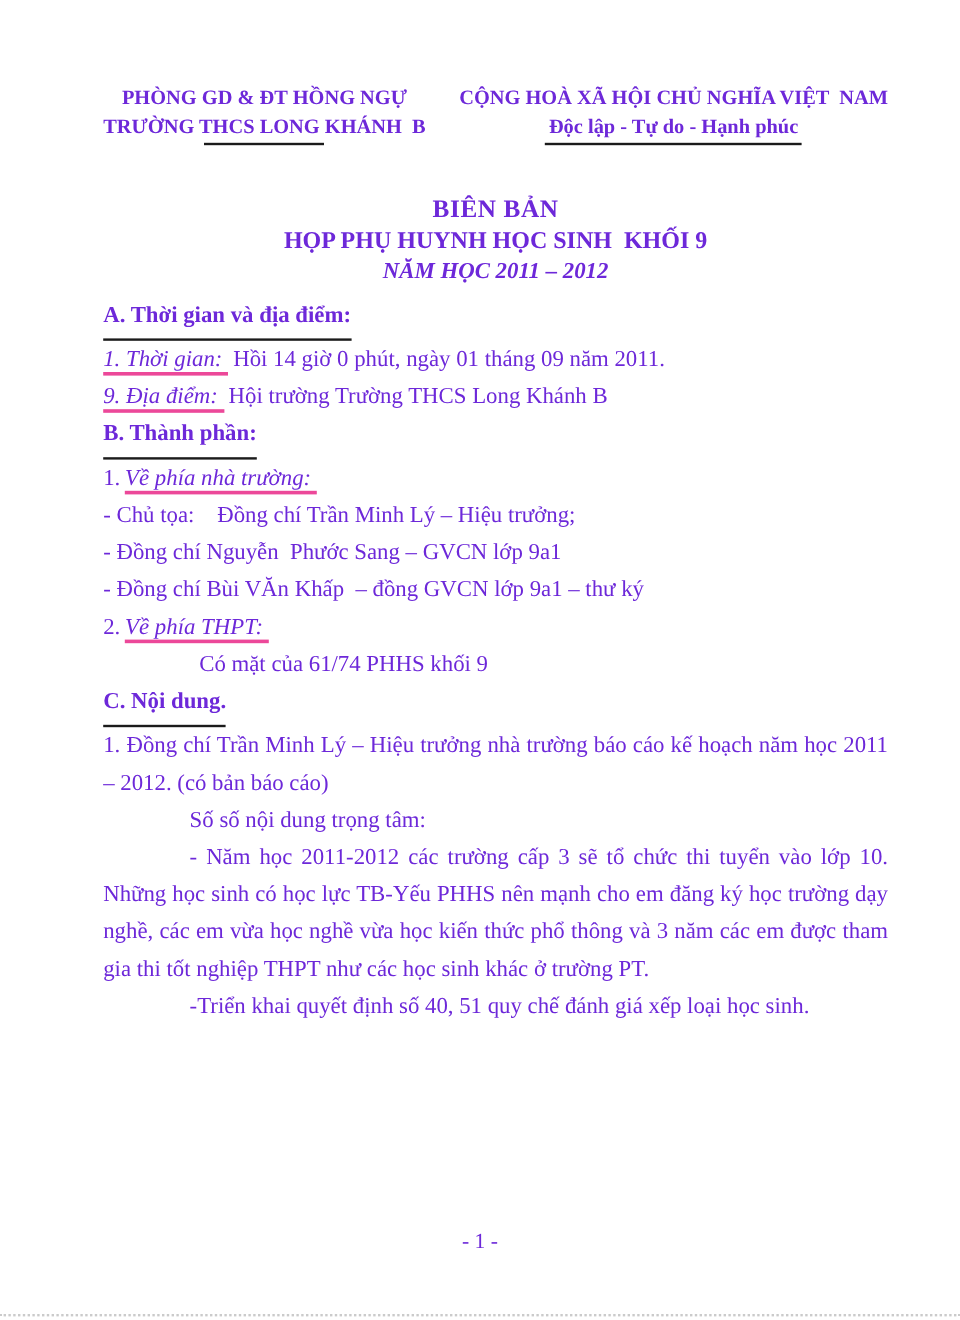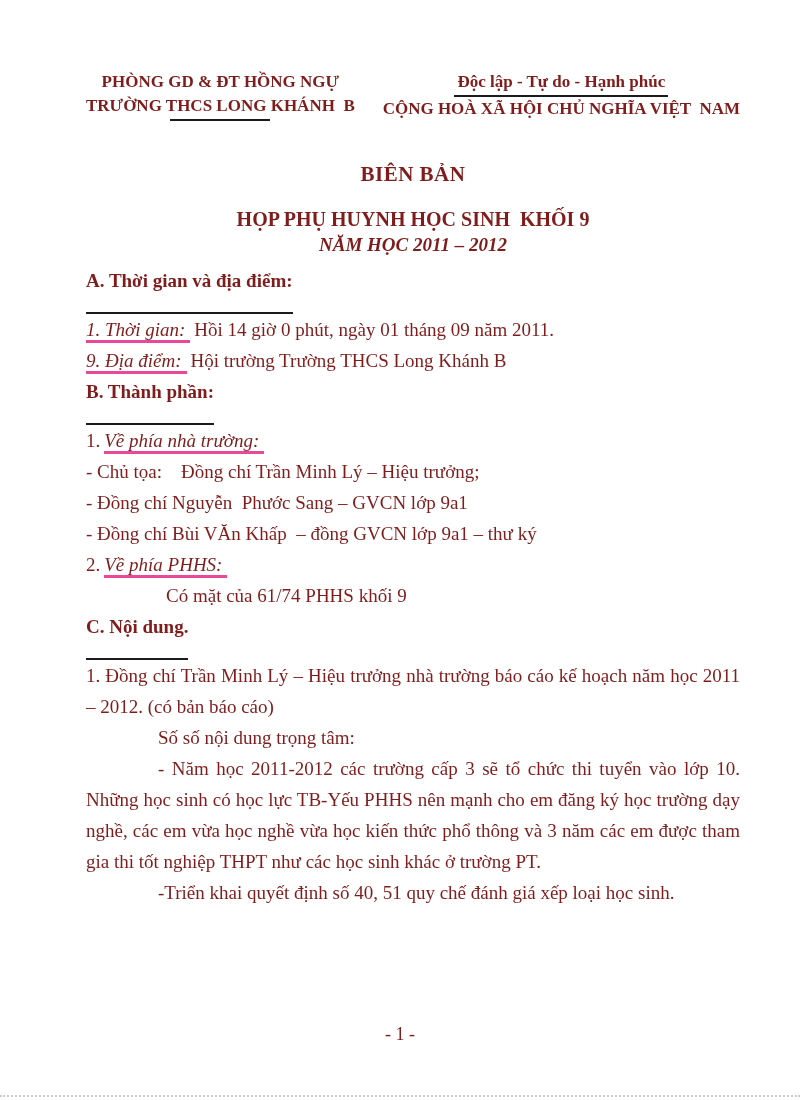--- a/index.html
+++ b/index.html
@@ -2,21 +2,21 @@
 <html><head>
 <meta charset="utf-8">
 <style>
   html, body { margin: 0; padding: 0; background: #ffffff; }
   .page {
     position: relative;
     width: 800px;
     height: 1100px;
     background: #ffffff;
     font-family: "Liberation Serif", "DejaVu Serif", serif;
-    color: #7f1d1d;
+    color: #6d28d9;
     overflow: hidden;
   }
   .content { padding: 70px 60px 0 86px; }
 
   
   .doc-header {
     display: flex;
     justify-content: space-between;
     align-items: flex-start;
   }
@@ -35,31 +35,31 @@
   }
   .motto {
     display: inline-block;
     border-bottom: 2px solid #1b1b1b;
     padding: 0 3px 1px 3px;
   }
 
   
   .title-block { text-align: center; margin-top: 40px; }
   .title-1 { font-size: 21px; font-weight: bold; line-height: 27px; letter-spacing: 0.5px; }
-  .title-2 { font-size: 20px; font-weight: bold; line-height: 26px; white-space: pre-wrap; margin-top: 18px; }
+  .title-2 { font-size: 20px; font-weight: bold; line-height: 26px; white-space: pre-wrap; }
   .title-3 { font-size: 19px; font-weight: bold; font-style: italic; line-height: 25px; }
 
   
   .body-text p { margin: 0; font-size: 19px; line-height: 31px; }
   .heading-line { margin-top: 8px !important; }
   .heading-u {
     font-weight: bold;
     display: inline-block;
     border-bottom: 2px solid #1b1b1b;
-    padding-bottom: 16px;
+    padding-bottom: 4px;
   }
   .sub-label {
     font-style: italic;
     border-bottom: 3px solid #ec4899;
     padding-right: 5px;
   }
   .sub-num { padding-right: 4px; }
   .item-value { padding-left: 4px; margin-top: 44px; }
   .member-line { white-space: pre-wrap; }
   .justify { text-align: justify; }
@@ -88,43 +88,43 @@
 <div class="page">
   <div class="content">
 
     <div class="doc-header">
       <div class="header-block">
         <div class="header-line">PHÒNG GD &amp; ĐT HỒNG NGỰ</div>
         <div class="header-line">TRƯỜNG THCS LONG KHÁNH  B</div>
         <div class="school-underline"></div>
       </div>
       <div class="header-block">
+        <div class="header-line">CỘNG HOÀ XÃ HỘI CHỦ NGHĨA VIỆT  NAM</div>
         <div class="header-line"><span class="motto">Độc lập - Tự do - Hạnh phúc</span></div>
-        <div class="header-line">CỘNG HOÀ XÃ HỘI CHỦ NGHĨA VIỆT  NAM</div>
       </div>
     </div>
 
     <div class="title-block">
       <div class="title-1">BIÊN BẢN</div>
       <div class="title-2">HỌP PHỤ HUYNH HỌC SINH  KHỐI 9</div>
       <div class="title-3">NĂM HỌC 2011 – 2012</div>
     </div>
 
     <div class="body-text">
 
       <p class="heading-line"><span class="heading-u">A. Thời gian và địa điểm:</span></p>
       <p><span class="sub-label">1. Thời gian:</span><span class="item-value">Hồi 14 giờ 0 phút, ngày 01 tháng 09 năm 2011.</span></p>
       <p><span class="sub-label">9. Địa điểm:</span><span class="item-value">Hội trường Trường THCS Long Khánh B</span></p>
 
       <p><span class="heading-u">B. Thành phần:</span></p>
       <p><span class="sub-num">1.</span><span class="sub-label">Về phía nhà trường: </span></p>
       <p class="member-line">- Chủ tọa:    Đồng chí Trần Minh Lý – Hiệu trưởng;</p>
       <p class="member-line">- Đồng chí Nguyễn  Phước Sang – GVCN lớp 9a1</p>
       <p class="member-line">- Đồng chí Bùi VĂn Khấp  – đồng GVCN lớp 9a1 – thư ký</p>
-      <p><span class="sub-num">2.</span><span class="sub-label">Về phía PHHS:</span></p>
+      <p><span class="sub-num">2.</span><span class="sub-label">Về phía THPT:</span></p>
       <p class="indent-lg">Có mặt của 61/74 PHHS khối 9</p>
 
       <p><span class="heading-u">C. Nội dung.</span></p>
       <p class="justify">1. Đồng chí Trần Minh Lý  – Hiệu trưởng nhà trường báo cáo kế hoạch năm học 2011 – 2012. (có bản báo cáo)</p>
       <p class="indent">Số số nội dung trọng tâm:</p>
       <p class="indent justify">- Năm học 2011-2012  các trường cấp 3 sẽ tổ chức thi tuyển vào lớp 10. Những học sinh có học lực TB-Yếu PHHS nên mạnh cho em đăng ký học trường dạy nghề, các em vừa học nghề vừa học kiến thức phổ thông và 3 năm   các em được tham gia thi tốt nghiệp THPT như các học sinh khác ở trường PT.</p>
       <p class="indent">-Triển khai quyết định số 40, 51 quy chế đánh giá xếp loại học sinh.</p>
 
     </div>
   </div>

